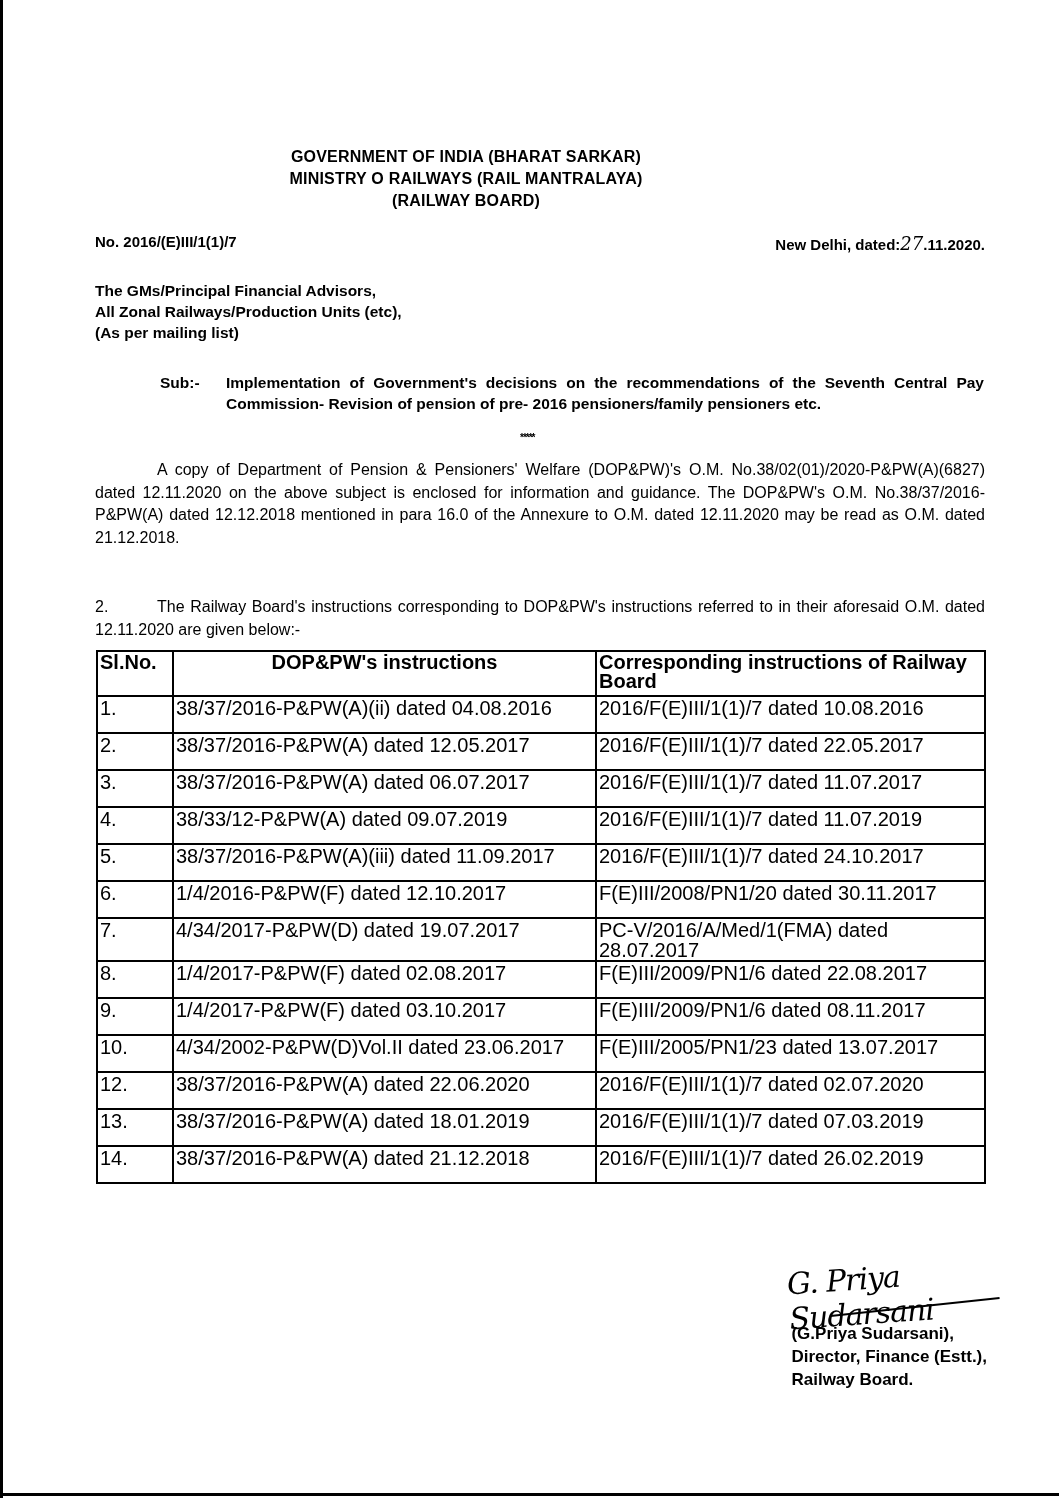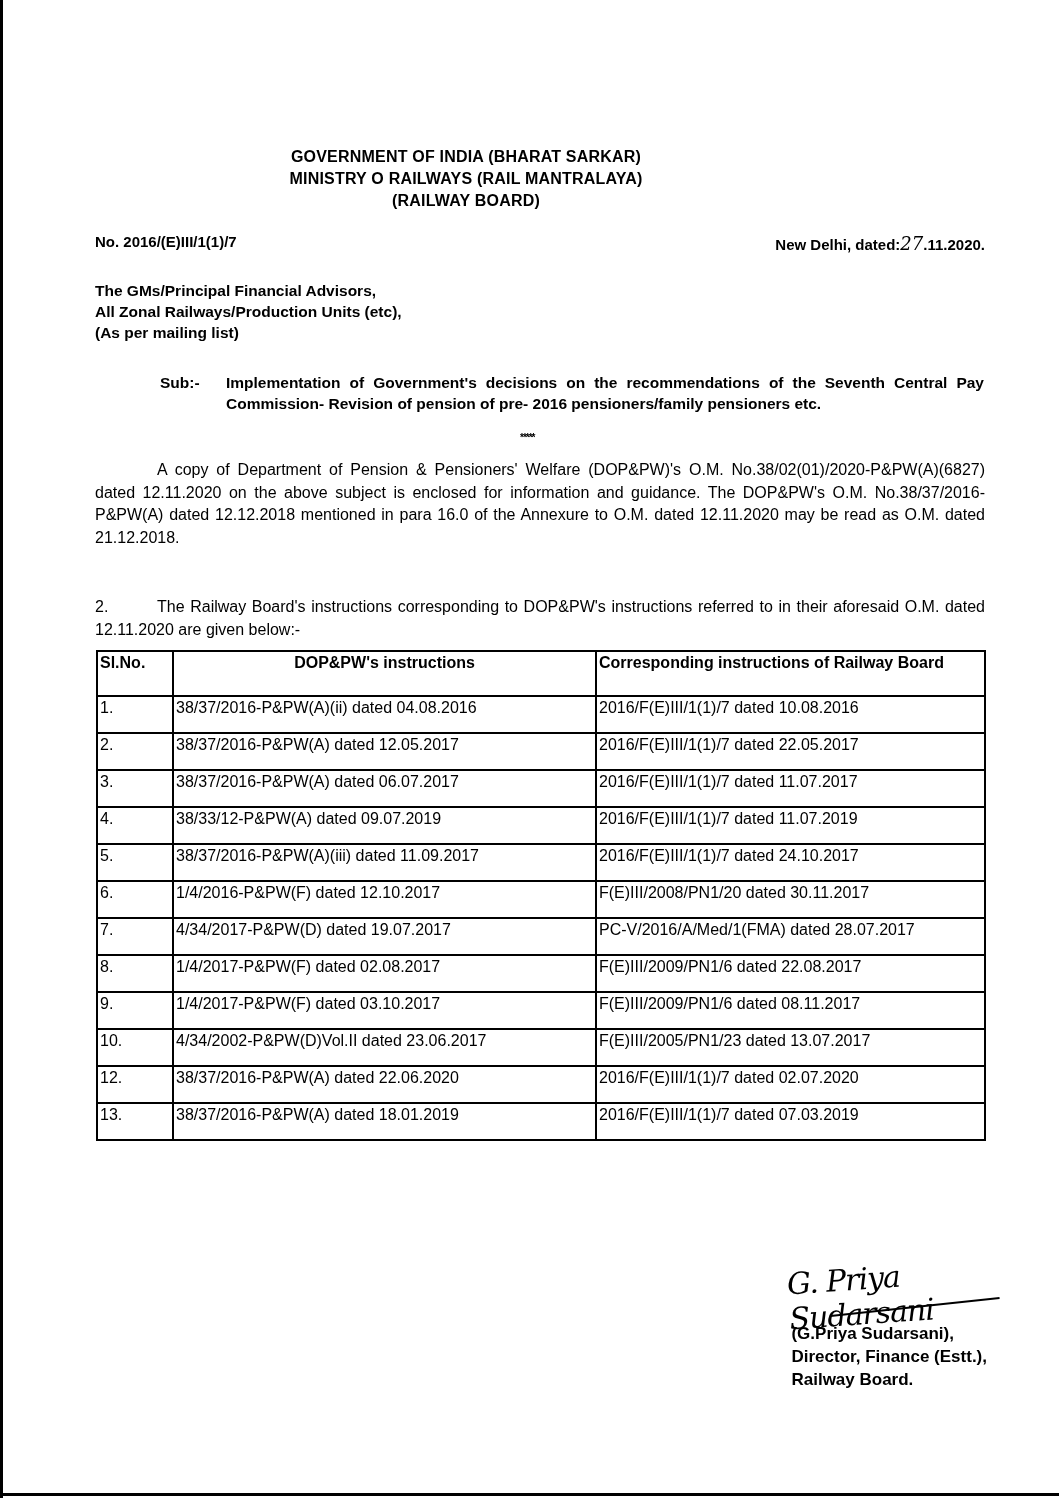--- a/index.html
+++ b/index.html
@@ -94,21 +94,21 @@
   }
   .para1 { top: 459px; text-indent: 62px; }
   .para2 { top: 596px; }
   .para2 .para-num { display: inline-block; width: 62px; }
   table.instr {
     position: absolute;
     top: 650px;
     left: 96px;
     width: 890px;
     border-collapse: collapse;
-    font-size: 16px;
+    font-size: 20px;
   }
   table.instr th, table.instr td {
     border: 2px solid #000;
     vertical-align: top;
     padding: 1px 2px 0 2px;
     text-align: left;
   }
   table.instr th {
     font-weight: bold;
     height: 42px;
@@ -255,20 +255,25 @@
     <tr>
       <td>12.</td>
       <td>38/37/2016-P&amp;PW(A) dated 22.06.2020</td>
       <td>2016/F(E)III/1(1)/7 dated 02.07.2020</td>
     </tr>
     <tr>
       <td>13.</td>
       <td>38/37/2016-P&amp;PW(A) dated 18.01.2019</td>
       <td>2016/F(E)III/1(1)/7 dated 07.03.2019</td>
     </tr>
+    <tr>
+      <td>14.</td>
+      <td>38/37/2016-P&amp;PW(A) dated 21.12.2018</td>
+      <td>2016/F(E)III/1(1)/7 dated 26.02.2019</td>
+    </tr>
   </tbody>
 </table>
 
 <div class="signature">
   <span class="sig-script">G. Priya Sudarsani</span>
   <div class="sig-underline"></div>
 </div>
 
 <div class="signatory">
   <div class="name">(G.Priya Sudarsani),</div>

